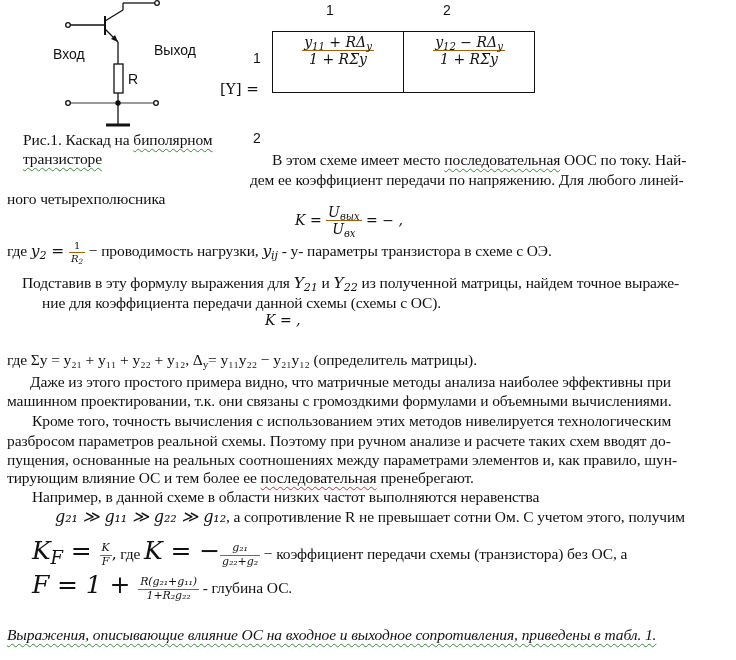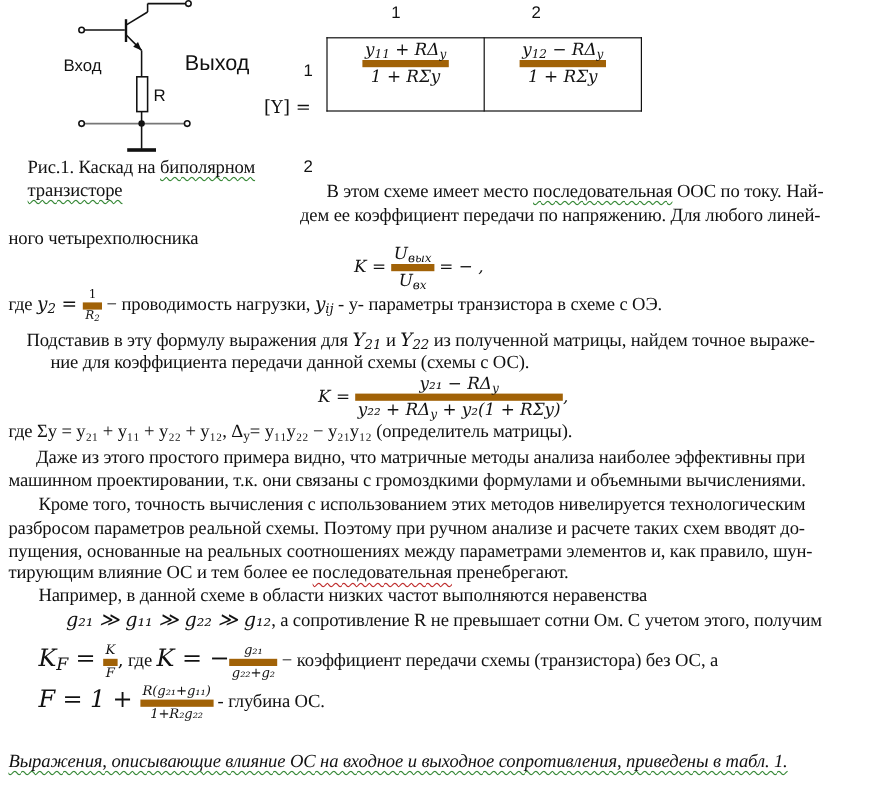--- a/index.html
+++ b/index.html
@@ -4,30 +4,30 @@
 <style>
   html, body { margin:0; padding:0; background:#fff; }
   body { width:736px; height:660px; position:relative; overflow:hidden;
          font-family:"Liberation Serif", serif; color:#111; font-size:15px; }
   .abs { position:absolute; white-space:nowrap; }
   .sans { font-family:"Liberation Sans", sans-serif; }
   .math { font-family:"DejaVu Serif", serif; font-style:italic; }
   .mroman { font-family:"DejaVu Serif", serif; font-style:normal; }
   sub { font-size:0.72em; vertical-align:-0.25em; line-height:0; }
   .frac { display:inline-block; vertical-align:middle; text-align:center; }
-  .frac > .num { display:block; border-bottom:6px solid #a16207; padding:0 2px; line-height:1.15; }
+  .frac > .num { display:block; border-bottom:1px solid #a16207; padding:0 2px; line-height:1.15; }
   .frac > .den { display:block; padding:0 2px; line-height:1.15; }
   .squig { text-decoration: underline wavy #3a8a3a; text-decoration-thickness:1px; text-underline-offset:3px; }
   .squig-red { text-decoration: underline wavy #c03030; text-decoration-thickness:1px; text-underline-offset:3px; }
   .line { font-size:15.5px; letter-spacing:-0.1px; }
   
   #matrix { position:absolute; left:272px; top:31px; border-collapse:collapse; }
   #matrix td { border:1.5px solid #111; width:128px; height:57px; vertical-align:top; text-align:center; padding-top:2px; }
   #matrix .frac { font-size:14px; }
-  .big { font-size:20px; }
+  .big { font-size:25px; }
   .sm { font-size:11px; }
 </style>
 </head>
 <body>
 
 <svg class="abs" style="left:0;top:0;" width="180" height="130">
   <g stroke="#111" stroke-width="1.3" fill="none">
 
     <line x1="70" y1="25" x2="104" y2="25"></line>
     <circle cx="68" cy="25" r="2.3" fill="#fff"></circle>
@@ -48,21 +48,21 @@
     <line x1="70" y1="103" x2="154" y2="103" stroke="#777" stroke-width="1.5"></line>
     <circle cx="68" cy="103" r="2.3" fill="#fff"></circle>
     <circle cx="156" cy="103" r="2.3" fill="#fff"></circle>
     <line x1="118" y1="103" x2="118" y2="124"></line>
     <line x1="106" y1="125" x2="130" y2="125" stroke-width="3"></line>
   </g>
   <circle cx="118" cy="103" r="2.7" fill="#111"></circle>
   <polygon points="118,42 111,39 115,35" fill="#111"></polygon>
 </svg>
 <span class="abs sans" style="left:53px;top:46px;font-size:14px;">Вход</span>
-<span class="abs sans" style="left:154px;top:42px;font-size:18px;">Выход</span>
+<span class="abs sans" style="left:154px;top:42px;font-size:14px;">Выход</span>
 <span class="abs sans" style="left:128px;top:71px;font-size:14px;">R</span>
 
 <div class="abs line" style="left:23px;top:130px;line-height:19px;">
   <span>Рис.1. Каскад на </span><span class="squig">биполярном</span><br>
   <span class="squig">транзисторе</span>
 </div>
 
 <span class="abs sans" style="left:326px;top:2px;font-size:14px;">1</span>
 <span class="abs sans" style="left:443px;top:2px;font-size:14px;">2</span>
 <span class="abs sans" style="left:253px;top:50px;font-size:14px;">1</span>
@@ -98,21 +98,21 @@
   <span>где </span><span class="math"><span>y</span><sub>2</sub></span><span class="mroman"> = </span><span class="frac math" style="font-size:10px;"><span class="num" style="font-style:normal;">1</span><span class="den"><span>R</span><sub>2</sub></span></span><span> −  проводимость нагрузки,  </span><span class="math"><span>y</span><sub>ij</sub></span><span> - y- параметры транзистора в схеме с ОЭ.</span>
 </div>
 
 <div class="abs line" style="left:22px;top:274px;">
   <span>Подставив в эту формулу выражения для </span><span class="math"><span>Y</span><sub>21</sub></span><span> и </span><span class="math"><span>Y</span><sub>22</sub></span><span> из полученной матрицы, найдем точное выраже-</span>
 </div>
 <div class="abs line" style="left:7px;top:294px;margin-left:35px;">ние  для коэффициента передачи данной схемы (схемы с ОС).</div>
 
 <div class="abs math" style="left:265px;top:312px;font-size:14px;">
   <span>K =</span>
-  <span class="frac"><span class="num"><span>y₂₁ − RΔ</span><sub>y</sub></span><span class="den"><span>y₂₂ + RΔ</span><sub>y</sub><span> + y₂(1 + RΣy)</span></span></span><span>,</span>
+  <span>,</span>
 </div>
 
 <div class="abs line" style="left:7px;top:351px;">
   <span>где Σy = y₂₁ + y₁₁ +  y₂₂ + y₁₂,  Δ</span><sub>y</sub><span>= y₁₁y₂₂ − y₂₁y₁₂</span><span> (определитель матрицы).</span>
 </div>
 
 <div class="abs line" style="left:30px;top:373px;">Даже из этого простого примера видно, что матричные методы анализа наиболее эффективны при</div>
 <div class="abs line" style="left:7px;top:392px;">машинном проектировании, т.к. они связаны с громоздкими формулами и объемными вычислениями.</div>
 
 <div class="abs line" style="left:32px;top:412px;">Кроме того, точность вычисления с использованием этих методов нивелируется технологическим</div>

